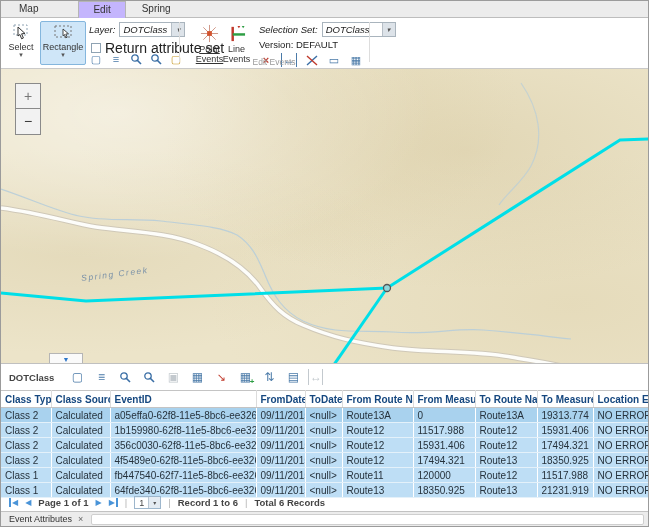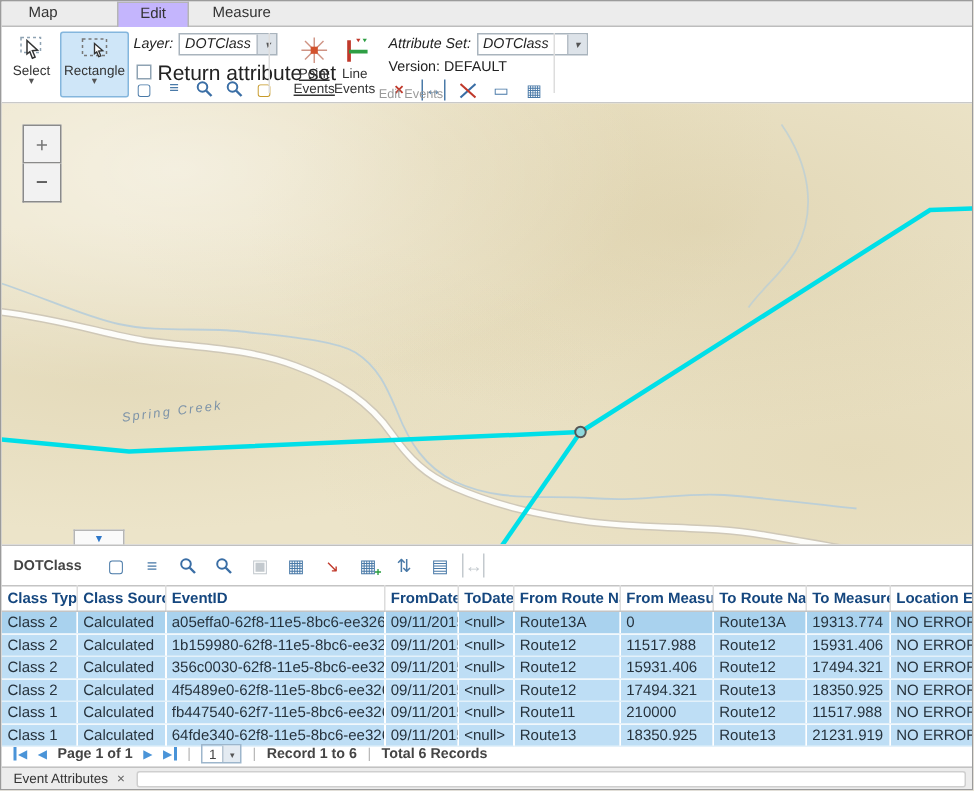--- a/index.html
+++ b/index.html
@@ -81,21 +81,21 @@
   .icon-svg { display:block; }
 </style>
 </head>
 <body>
 
 <div id="app">
 
   <div class="tabbar">
     <div class="tab" style="margin-left:4px">Map</div>
     <div class="tab active" style="margin-left:26px">Edit</div>
-    <div class="tab" style="margin-left:2px">Measure</div>
+    <div class="tab" style="margin-left:2px">Spring</div>
   </div>
 
   <div class="ribbon">
 
     <div class="rbtn sel" style="left:39px; width:46px; height:44px;">
       <span>
         <svg class="icon-svg" width="19" height="17" viewBox="0 0 19 17">
           <rect x="1" y="2" width="16" height="11" fill="none" stroke="#777" stroke-width="1" stroke-dasharray="2,2"></rect>
           <path d="M9 5 L14.5 9.8 L11.8 10 L13.2 13.2 L11.8 13.8 L10.5 10.6 L9 11.8 Z" fill="#fff" stroke="#333" stroke-width=".9"></path>
         </svg>
@@ -169,21 +169,21 @@
           <line x1="6" y1="3" x2="6" y2="18" stroke="#c0392b" stroke-width="2.6"></line>
           <line x1="6" y1="11" x2="19" y2="11" stroke="#2e9e44" stroke-width="2.6"></line>
           <path d="M11 2 l3 0 -1.5 2.4 z" fill="#c0392b"></path>
           <path d="M15.5 2 l3 0 -1.5 2.4 z" fill="#2e9e44"></path>
         </svg>
       </span>
       <span class="lbl">Line Events</span>
     </div>
 
     <div class="field-row" style="left:258px; top:4px;">
-      <span>Attribute Set:</span>
+      <span>Selection Set:</span>
       <span class="combo" style="width:74px; margin-left:4px;">
         <span class="val">DOTClass</span>
         <span class="arr">▾</span>
       </span>
     </div>
 
     <div class="plainlabel" style="left:258px; top:21px;">
       <span>Version:</span>
       <span>DEFAULT</span>
     </div>
@@ -342,21 +342,21 @@
             <td>18350.925</td>
             <td>NO ERROR</td>
           </tr>
           <tr class="row">
             <td>Class 1</td>
             <td>Calculated</td>
             <td>fb447540-62f7-11e5-8bc6-ee32641d5ec9</td>
             <td>09/11/2015</td>
             <td>&lt;null&gt;</td>
             <td>Route11</td>
-            <td>210000</td>
+            <td>120000</td>
             <td>Route12</td>
             <td>11517.988</td>
             <td>NO ERROR</td>
           </tr>
           <tr class="row">
             <td>Class 1</td>
             <td>Calculated</td>
             <td>64fde340-62f8-11e5-8bc6-ee32641d5ec9</td>
             <td>09/11/2015</td>
             <td>&lt;null&gt;</td>

